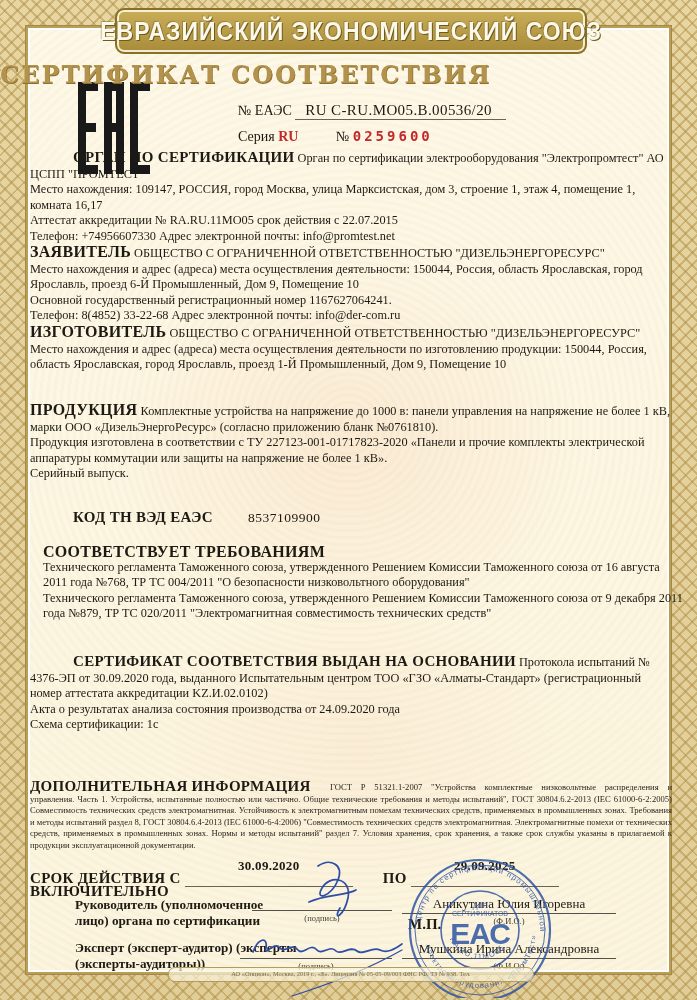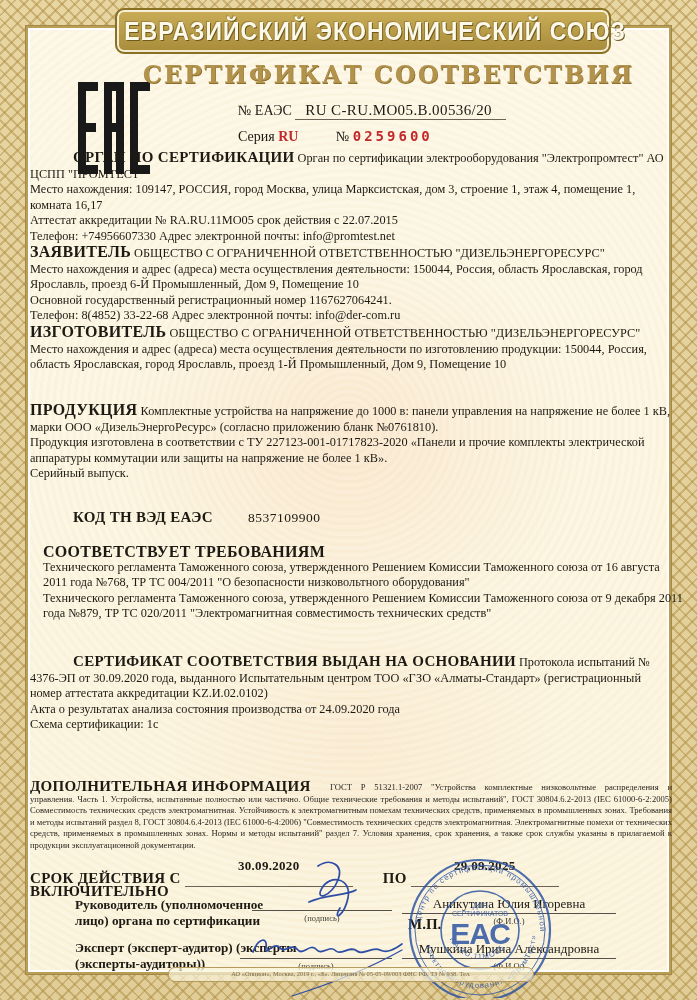--- a/index.html
+++ b/index.html
@@ -11,24 +11,24 @@
       linear-gradient(#e7d5a2,#e0cd97);}
   .inner{position:absolute;inset:26px;border:2px solid #b99e56;box-shadow:inset 0 0 0 2px rgba(255,255,255,.9), 0 0 0 1px #a5894a;
     background:
       radial-gradient(ellipse 340px 280px at 50% 44%, rgba(236,146,92,.12), rgba(236,146,92,0) 70%),
       radial-gradient(ellipse 300px 220px at 52% 76%, rgba(236,146,92,.08), rgba(236,146,92,0) 70%),
       repeating-radial-gradient(circle at 50% 42%, rgba(214,166,96,.05) 0 3px, rgba(214,166,96,0) 3px 7px),
       linear-gradient(#fdf8e7,#fbf4de);}
   
   .banner{position:absolute;left:115px;top:8px;width:468px;height:42px;border:2px solid #8a7224;border-radius:9px;
     background:linear-gradient(#c9ad57,#a98c3a);box-shadow:inset 0 0 0 2px rgba(255,252,240,.85);
-    display:flex;align-items:center;justify-content:center;padding-left:24px;}
+    display:flex;align-items:center;justify-content:center;}
   .banner span{font-family:"Liberation Sans",sans-serif;font-weight:700;font-size:23px;letter-spacing:1px;
     color:#fdf9ea;text-shadow:1px 1px 0 #6e5a1d, -1px -1px 0 rgba(110,90,29,.4);transform:scaleY(1.15);display:inline-block;white-space:nowrap;}
-  .doc-title{position:absolute;left:0;width:634px;top:60px;text-align:right;font-family:"DejaVu Serif",serif;
+  .doc-title{position:absolute;left:0;width:634px;top:60px;text-align:left;font-family:"DejaVu Serif",serif;
     font-weight:700;font-size:24px;letter-spacing:2px;color:#b3924c;
     text-shadow:.6px .6px 0 #8a6f2e, -0.4px -0.4px 0 rgba(255,255,255,.7);}
   .numrow{position:absolute;left:238px;top:102px;font-size:14px;}
   .numrow .val{font-size:15px;border-bottom:1px solid #6b6154;padding:0 14px 1px 10px;letter-spacing:.4px;}
   .serrow{position:absolute;left:238px;top:128px;font-size:14px;}
   .red{color:#c3292b;font-weight:700;}
   .sernum{color:#c3292b;font-weight:700;letter-spacing:3px;font-family:"DejaVu Sans Mono",monospace;font-size:14px;margin-top:12px;}
   .eac-mark{position:absolute;left:78px;top:82px;}
   
   .sec{position:absolute;left:30px;width:642px;font-size:12.3px;line-height:15.6px;}

